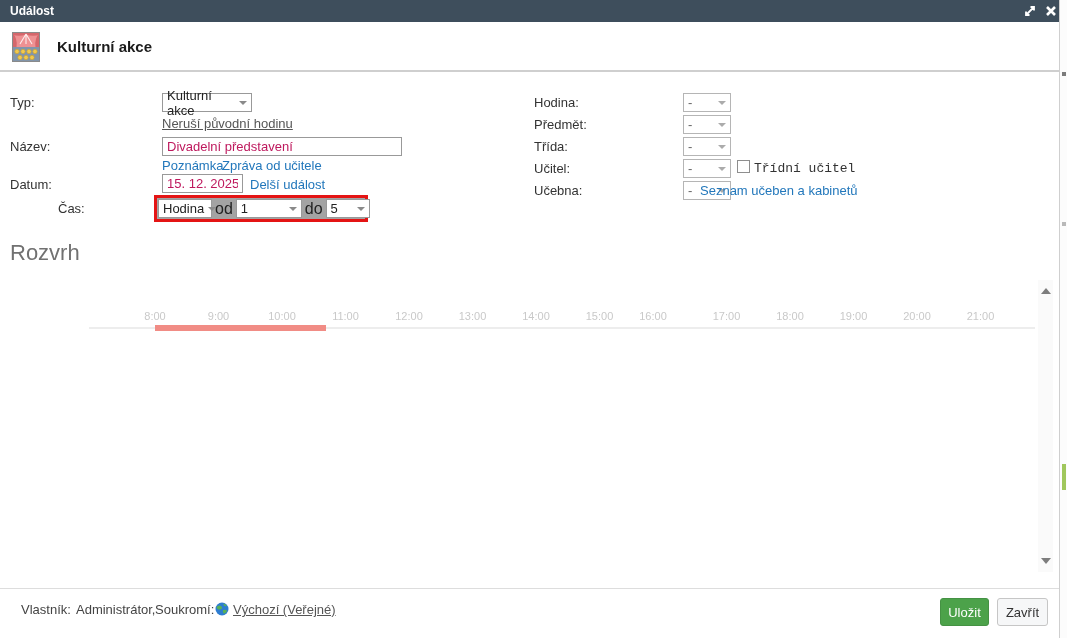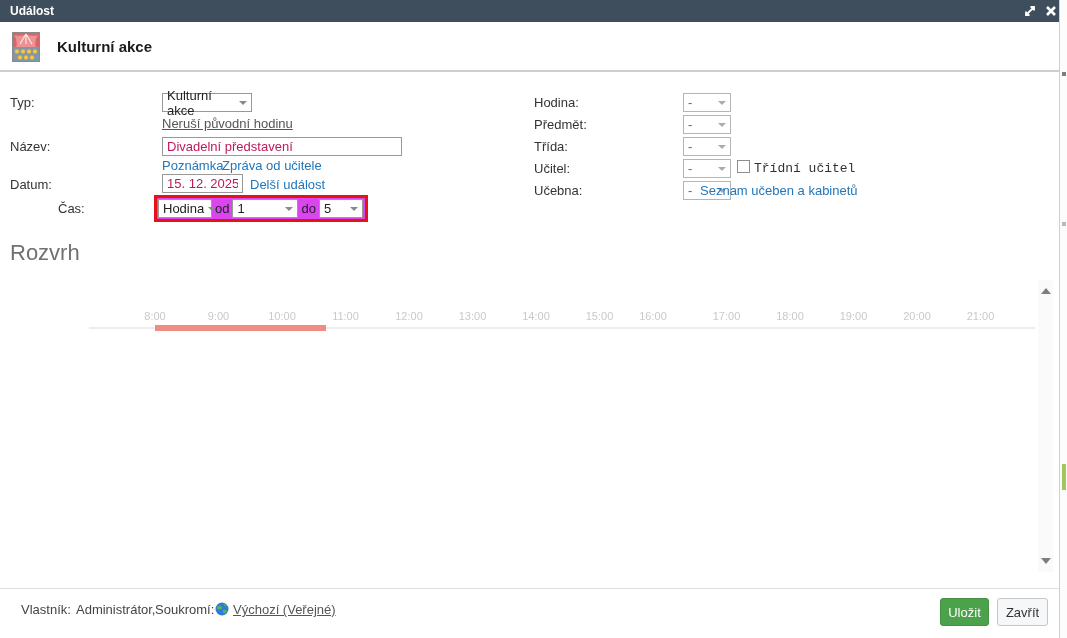--- a/index.html
+++ b/index.html
@@ -15,24 +15,24 @@
   .sel{position:absolute;height:19px;border:1px solid #999;background:#fff;box-sizing:border-box;
        display:flex;align-items:center;justify-content:space-between;padding:0 4px;font-size:13px;color:#222;cursor:default;}
   .sel .arr{width:0;height:0;border-left:4px solid transparent;border-right:4px solid transparent;border-top:4px solid #8a8a8a;margin-left:4px;}
   .sel.dim{border-color:#b5b5b5;color:#666;}
   .sel.dim .arr{border-top-color:#ababab;}
   .ti{position:absolute;height:19px;border:1px solid #999;box-sizing:border-box;font-family:"Liberation Sans",sans-serif;
       font-size:13px;color:#be185d;padding:0 4px;background:#fff;}
   .blue{color:#2277bb;text-decoration:none;font-size:13px;position:absolute;cursor:pointer;}
   .glink{color:#555;text-decoration:underline;font-size:13px;position:absolute;cursor:pointer;}
   .redbox{position:absolute;left:154px;top:195px;width:214px;height:27px;border:3px solid #e41414;box-sizing:border-box;
-          display:flex;align-items:center;gap:3px;padding:0 1px;background:#d946ef;}
+          display:flex;align-items:center;gap:3px;padding:0 1px;background:#a3a3a3;}
   .redbox .isel{position:static;flex:0 0 auto;}
   .redbox .w1{width:54px;} .redbox .w2{width:66px;} .redbox .w3{width:44px;}
-  .redbox .odo{font-size:13px;color:#222;}
+  .redbox .odo{font-size:16px;color:#222;}
   .rozvrh-title{position:absolute;left:10px;top:240px;font-size:22px;color:#717171;}
   .tl-hour{position:absolute;top:0;transform:translateX(-50%);font-size:11px;color:#c9c9c9;white-space:nowrap;}
   .tl-line{position:absolute;left:89px;top:327px;width:946px;height:2px;background:#ededed;}
   .tl-bar{position:absolute;top:325px;height:6px;}
   .cbx{position:absolute;width:13px;height:13px;border:1px solid #8e8e8e;background:#fff;box-sizing:border-box;cursor:pointer;}
   .scroll{position:absolute;left:1038px;top:280px;width:15px;height:292px;background:#fafafa;}
   .scroll .up{position:absolute;left:3px;top:8px;width:0;height:0;border-left:5px solid transparent;border-right:5px solid transparent;border-bottom:6px solid #7d7d7d;}
   .scroll .dn{position:absolute;left:3px;bottom:8px;width:0;height:0;border-left:5px solid transparent;border-right:5px solid transparent;border-top:6px solid #7d7d7d;}
   .footer{position:absolute;left:0;top:588px;width:100%;height:50px;background:#fff;border-top:1px solid #ddd;box-sizing:border-box;}
   .ftext{position:absolute;top:13px;font-size:13px;color:#444;}

